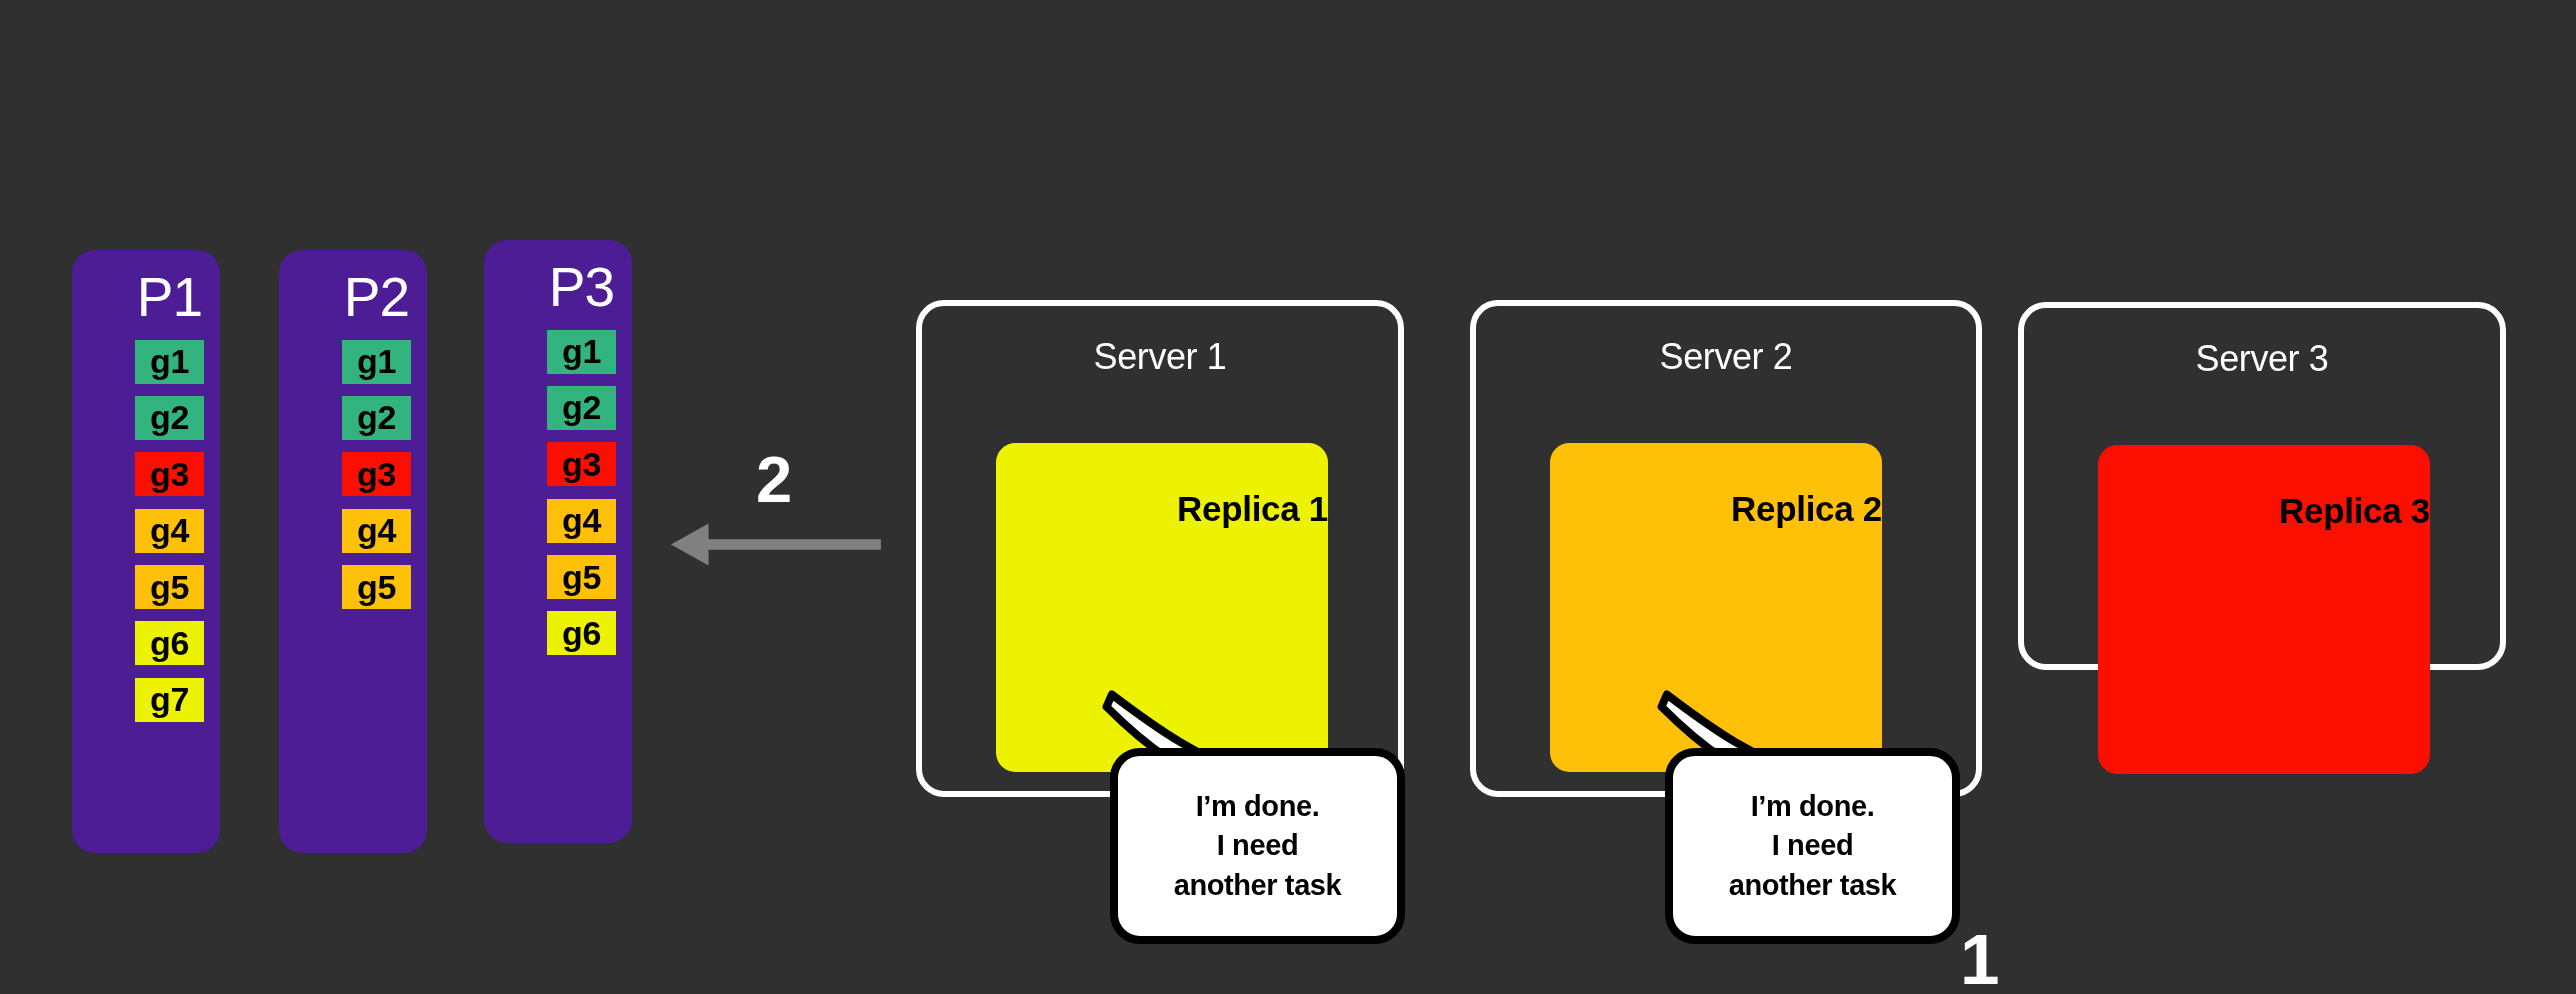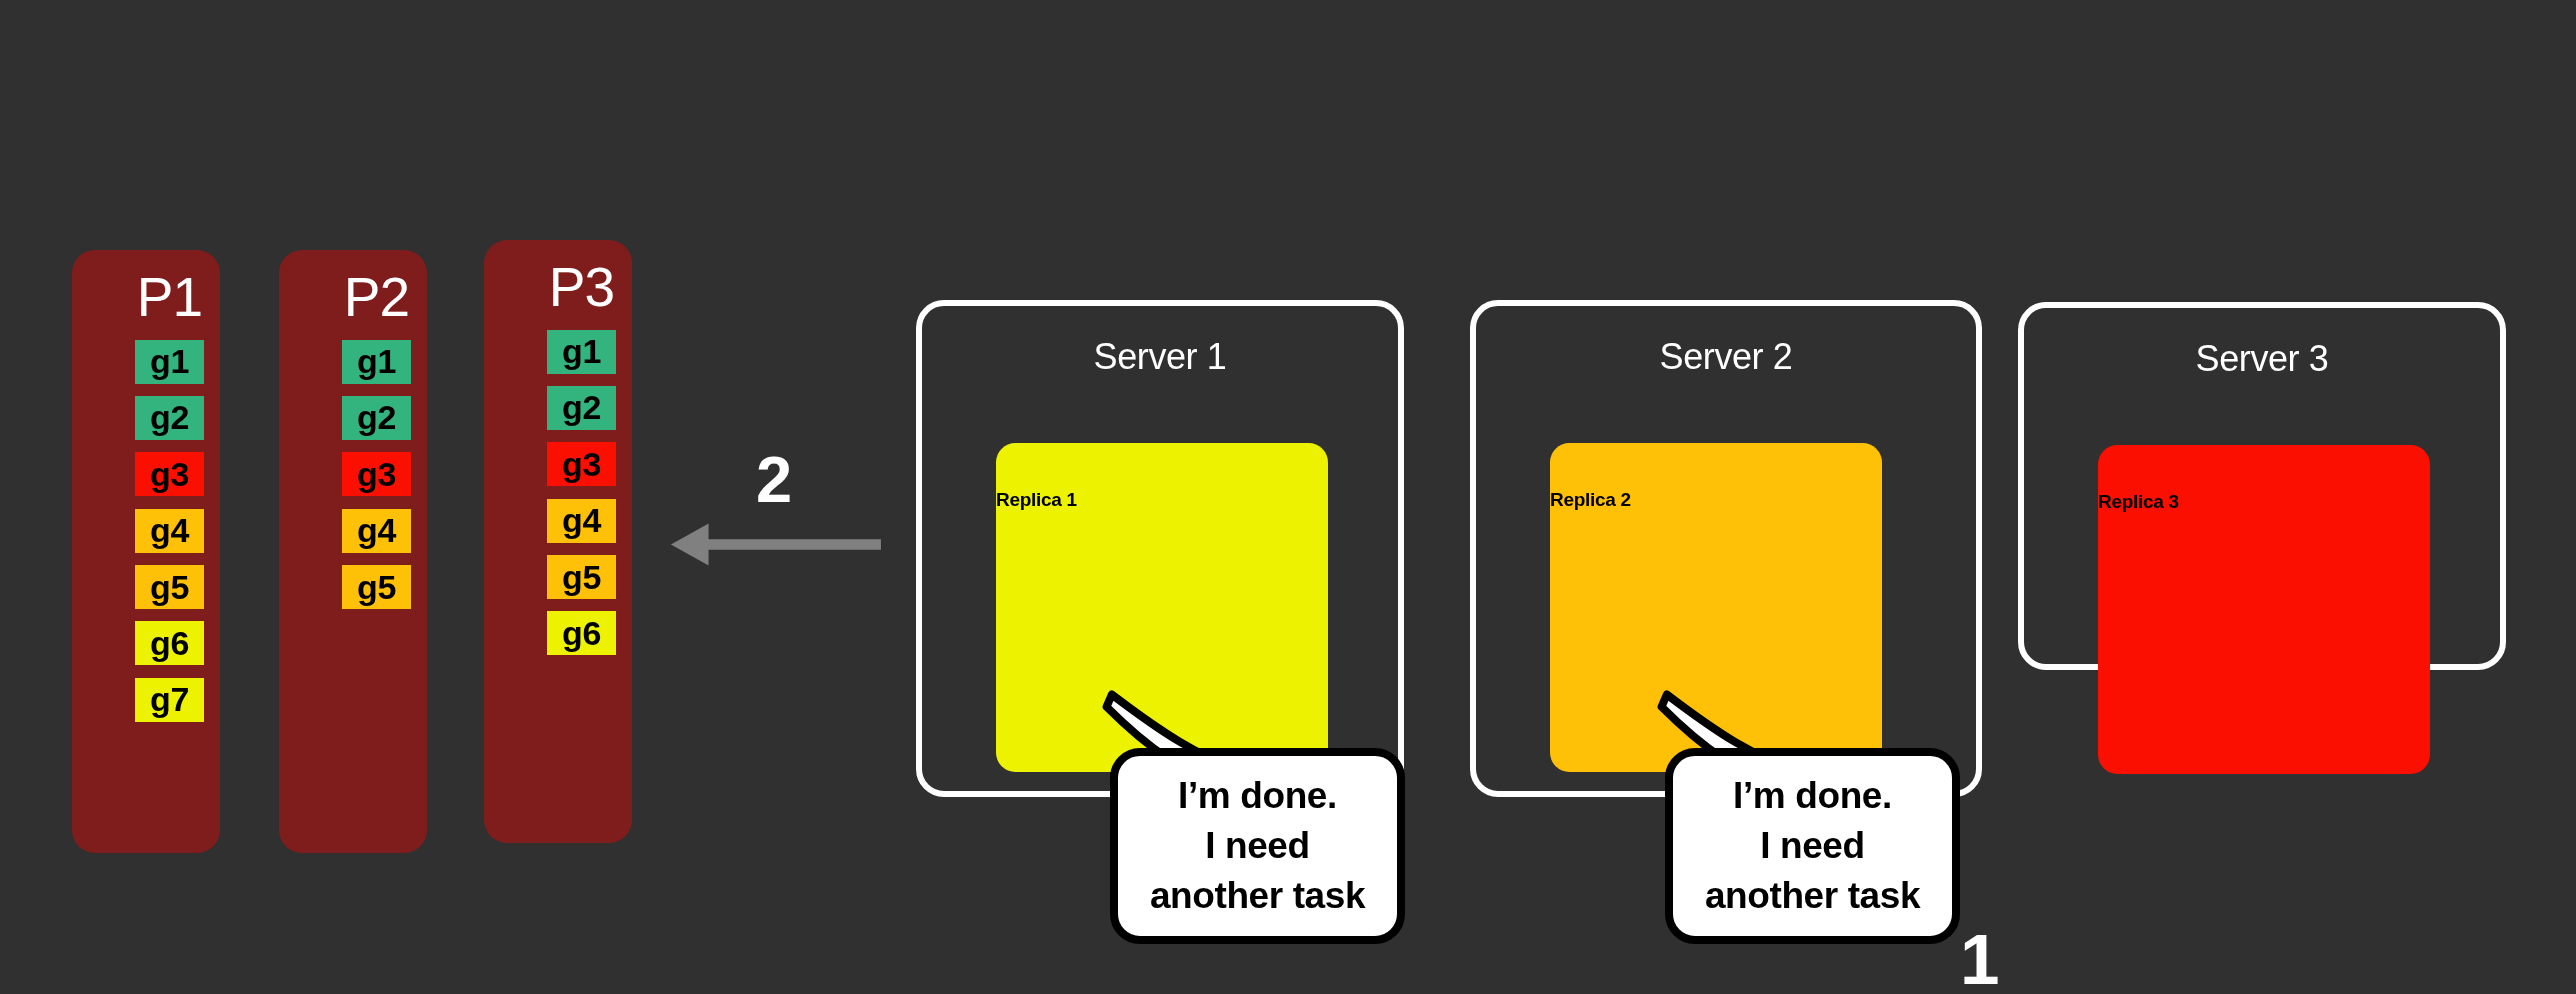--- a/index.html
+++ b/index.html
@@ -8,21 +8,21 @@
     width:2576px; height:994px; position:relative; overflow:hidden;
     font-family:"Liberation Sans", sans-serif;
     background:#303030;
   }
   #stage { position:absolute; inset:0; }
 
   
   .partition {
     position:absolute;
     width:148px;
-    background:#7f1d1d;
+    background:#4c1d95;
     border-radius:23px;
     padding-top:8.8px;
     padding-left:47px;
   }
   .partition-label {
     color:#ffffff;
     font-size:55px;
     font-weight:400;
     text-align:center;
     letter-spacing:-0.9px;
@@ -69,44 +69,44 @@
   }
   .replica {
     position:absolute;
     left:74px;
     width:332px;
     border-radius:19.4px;
     display:block;
   }
   .replica-label {
     color:#000000;
-    font-size:19px;
-    font-weight:700;
-    text-align:left;
+    font-size:35px;
+    font-weight:700;
+    text-align:right;
     padding-top:46px;
     letter-spacing:-0.3px;
   }
 
   
   .bubble {
     position:absolute;
     width:295px;
     height:196px;
     background:#ffffff;
     border:8px solid #000000;
     border-radius:30px;
     z-index:6;
     display:flex;
     flex-direction:column;
     align-items:center;
     justify-content:center;
   }
   .bubble-line {
     color:#000000;
-    font-size:37px;
+    font-size:29px;
     font-weight:700;
     line-height:1.36;
     text-align:center;
     letter-spacing:-0.4px;
     white-space:nowrap;
   }
   .bubble-tail { position:absolute; z-index:5; overflow:visible; }
 
   .step-num-1 {
     position:absolute;

